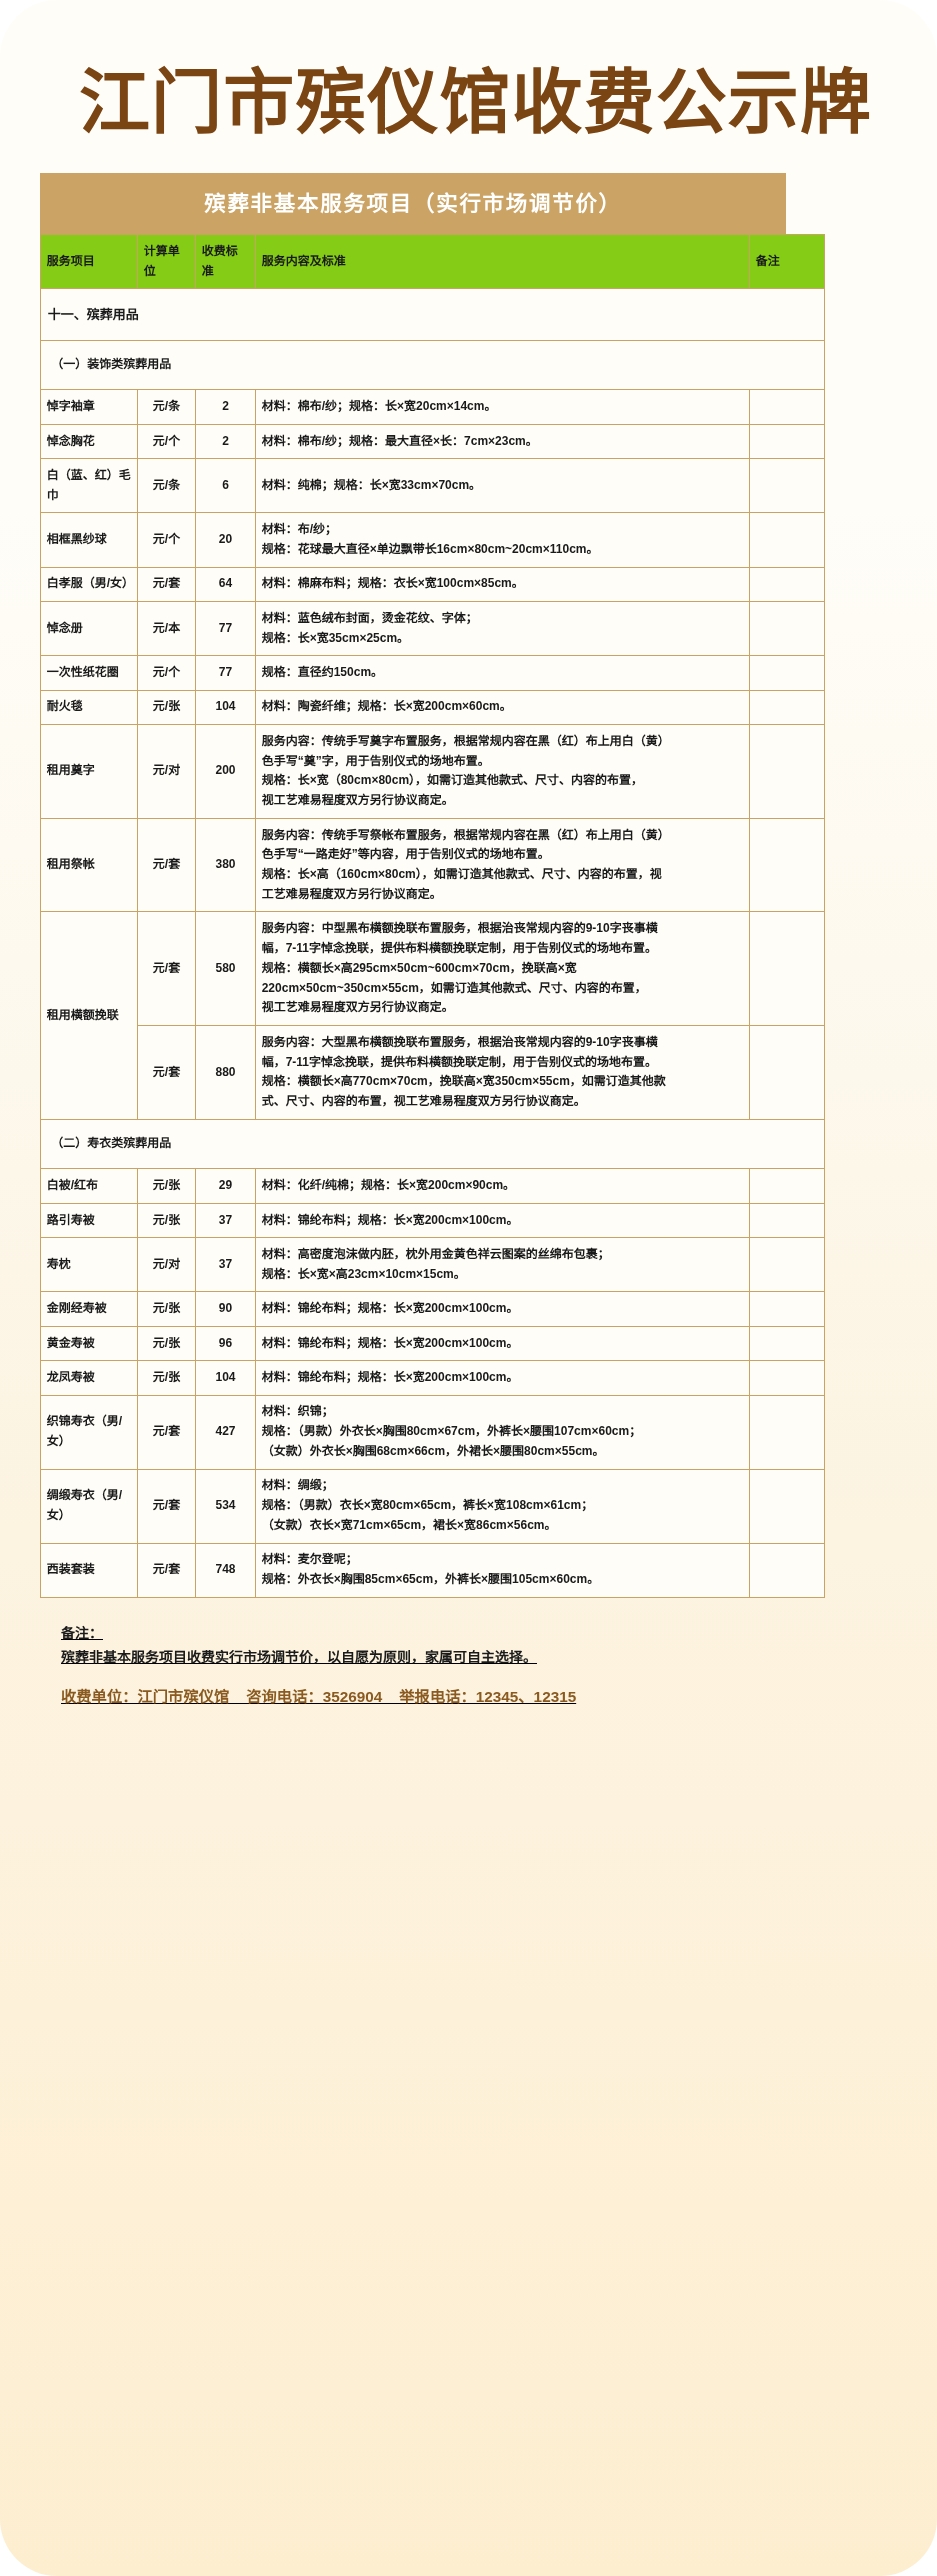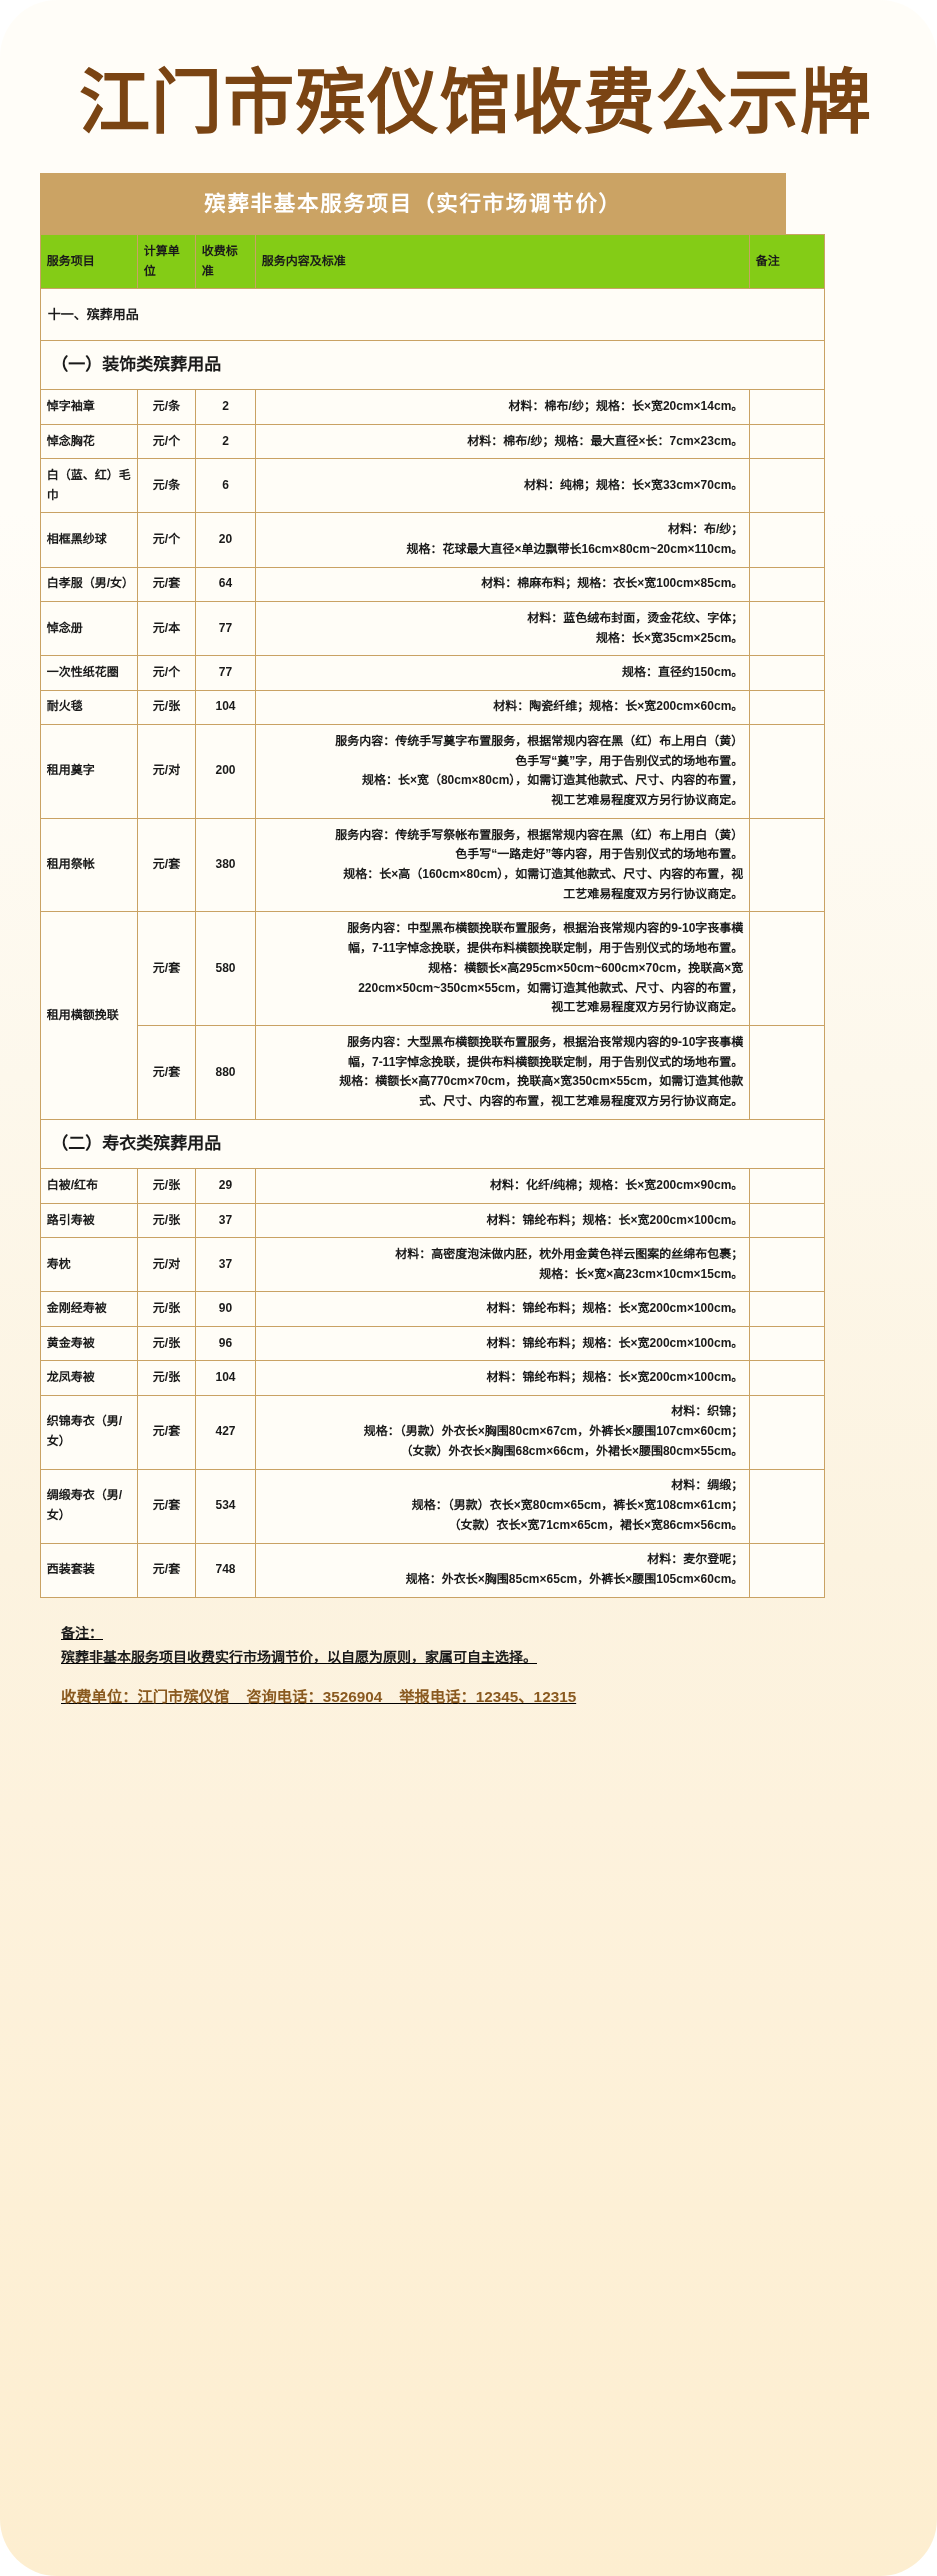--- a/index.html
+++ b/index.html
@@ -94,33 +94,33 @@
   tr.section td {
     text-align: left;
     font-size: 13px;
     font-weight: bold;
     height: 37px;
     padding-left: 6.8px;
     border-radius: 11px;
   }
   tr.subsection td {
     text-align: left;
-    font-size: 17px;
+    font-size: 12px;
     font-weight: bold;
     height: 35px;
     padding-left: 10.2px;
   }
 
   td.item   { text-align: left;   padding-left: 6.8px; }
   td.unit   { text-align: center; }
   td.price  { text-align: center; }
   td.desc   { text-align: left;   padding-left: 8px; padding-right: 8px; }
   td.remark { text-align: center; }
 
-  td.desc .line { display: block; text-align: right; }
+  td.desc .line { display: block; }
 
   
   .footer {
     margin: 24px 40px 0 61px;
     width: 858px;
     text-decoration: underline;
   }
   .footer .note-label {
     font-size: 14px;
     font-weight: bold;

